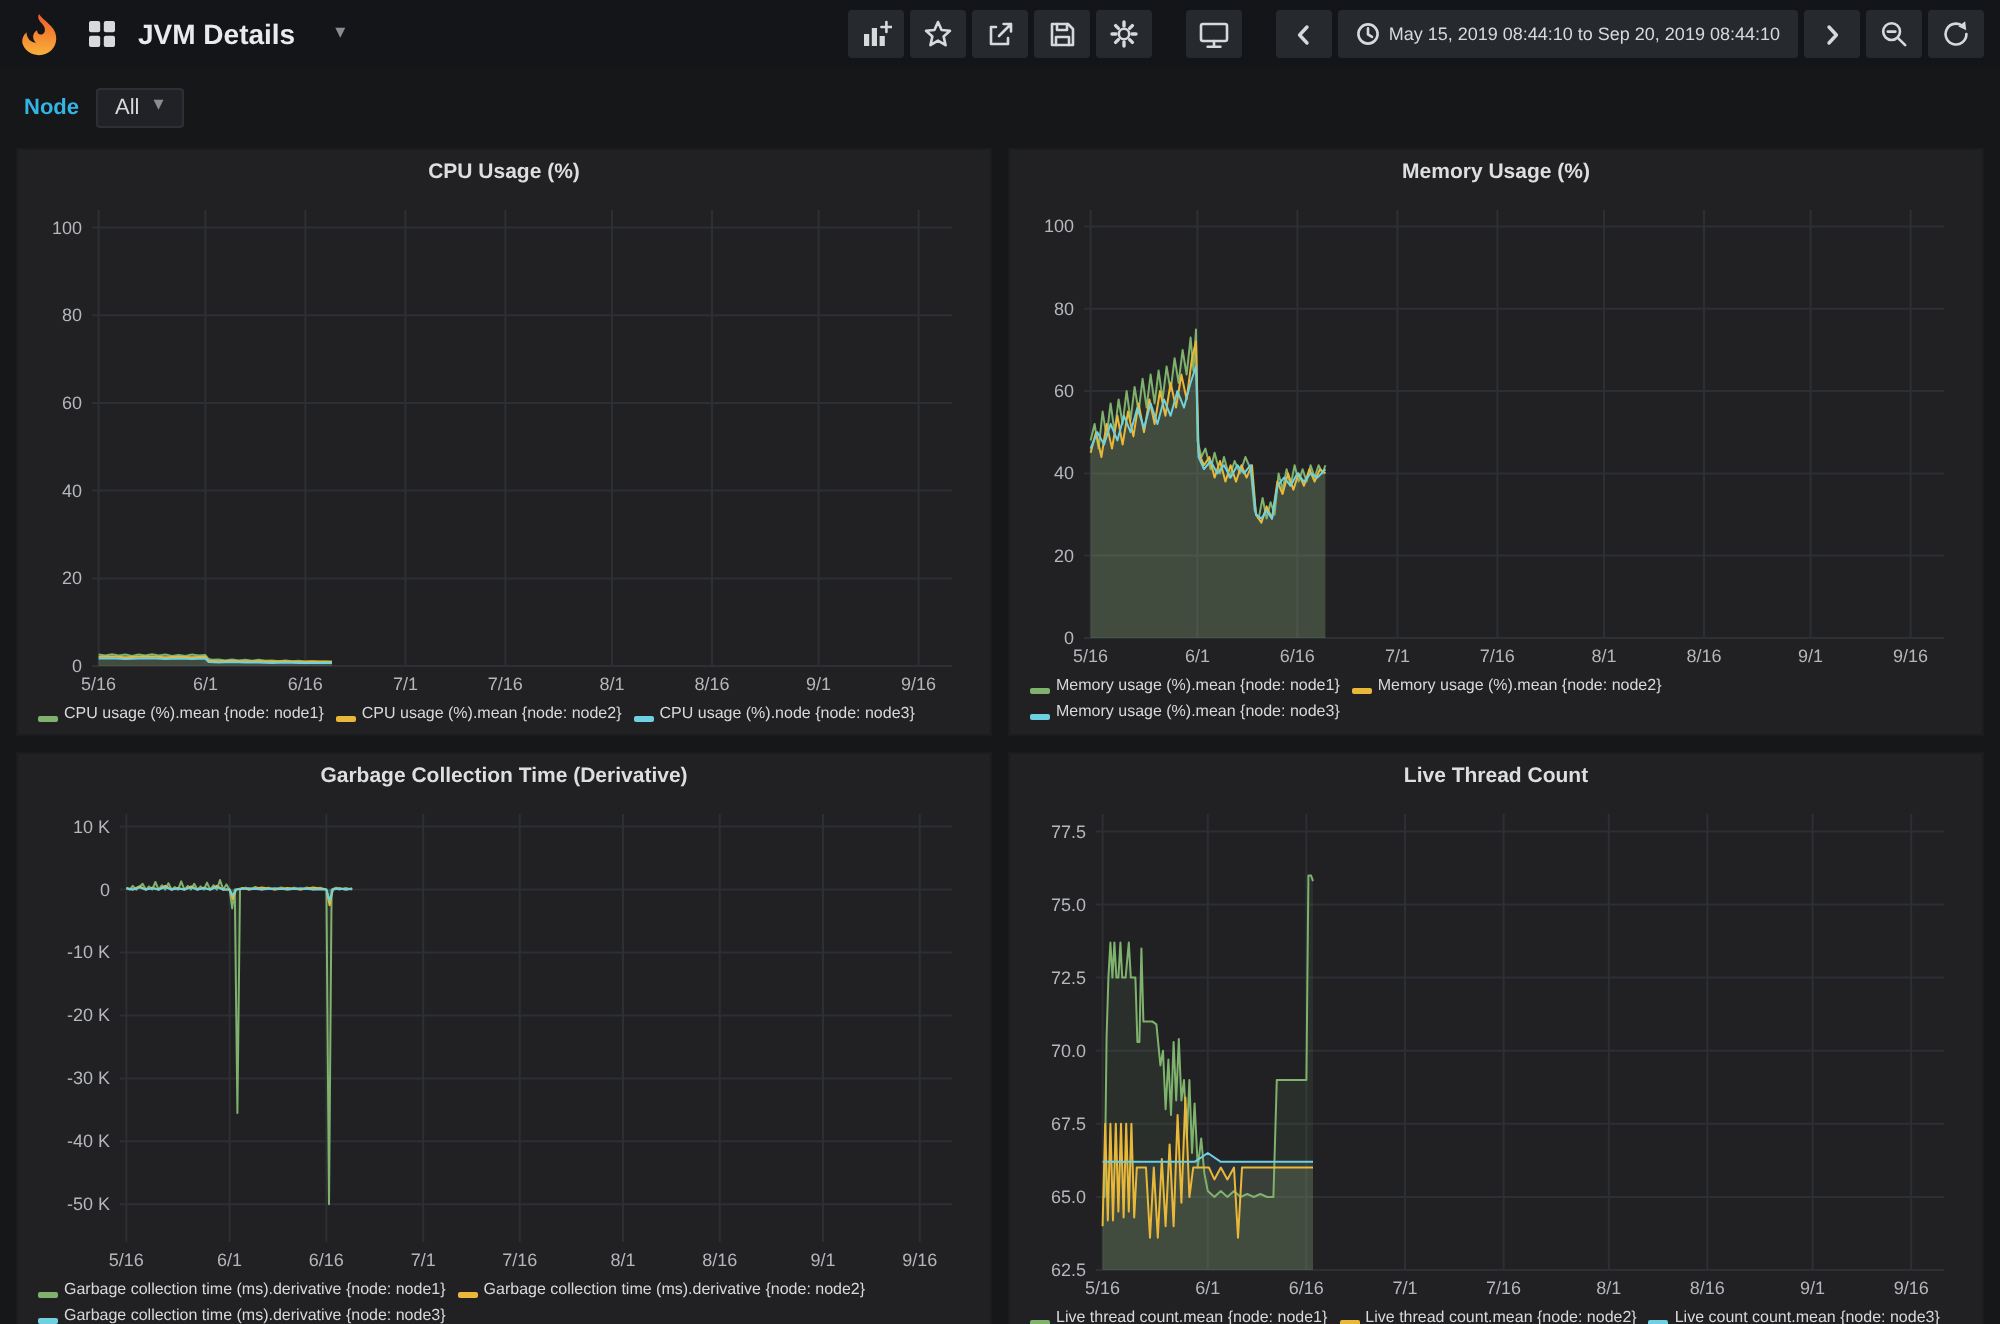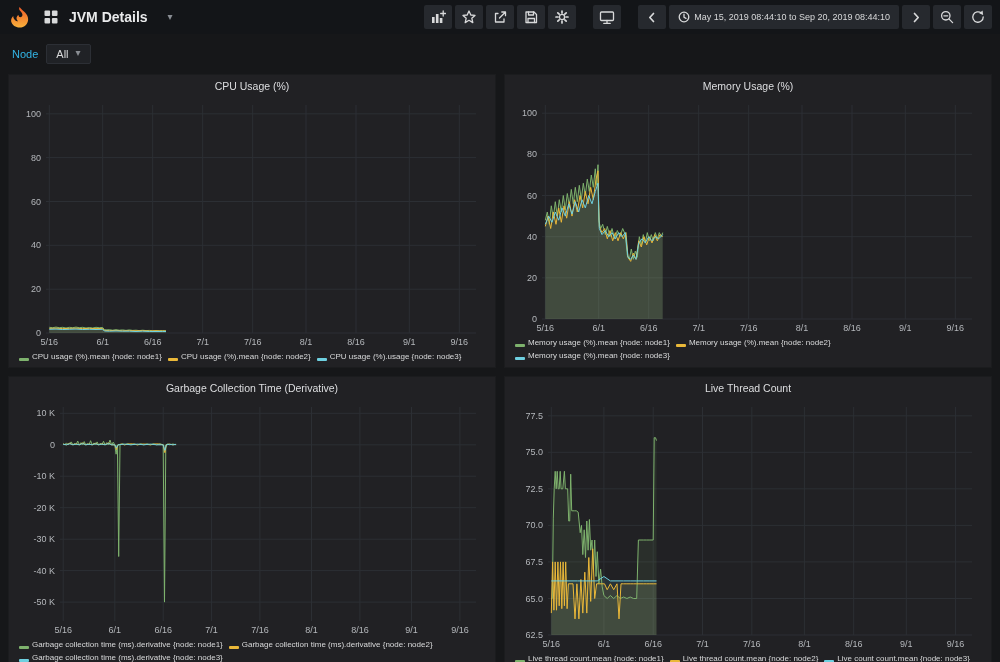--- a/index.html
+++ b/index.html
@@ -11,27 +11,27 @@
   .title-btn{display:flex;align-items:center;gap:20px;margin-left:6px;cursor:pointer}
   .dash-title{color:#e9eaeb;font-size:14px;font-weight:700}
   .caret{color:#898d93;font-size:10px;line-height:1}
   .nav-right{margin-left:auto;display:flex;align-items:center}
   .nav-btn{min-width:28px;height:24px;background:#26292e;border-radius:2px;display:flex;
     align-items:center;justify-content:center;margin-left:3px;cursor:pointer}
   .nav-gap{width:14px}
   .time-btn{height:24px;background:#26292e;border-radius:2px;display:flex;align-items:center;
     gap:4px;padding:0 9px;margin-left:3px;cursor:pointer;font-size:9px;color:#d8d9da;white-space:nowrap}
   .submenu{height:40px;display:flex;align-items:center;padding:0 12px;gap:8px}
-  .var-label{color:#33b5e5;font-size:11px;font-weight:400}
+  .var-label{color:#33b5e5;font-size:11px;font-weight:700}
   .var-value{background:#202226;border:1px solid #2c2f35;border-radius:2px;color:#d8d9da;
     font-size:11px;padding:3px 9px;display:flex;align-items:flex-start;gap:7px;cursor:pointer}
   .dash{display:grid;grid-template-columns:1fr 1fr;grid-template-rows:294px 294px;gap:8px;padding:0 8px 8px}
   .panel{background:#212124;border:1px solid #1b1c1e;overflow:hidden}
   .panel-title{height:22px;line-height:22px;text-align:center;color:#dddee0;
-    font-size:10.5px;font-weight:400;cursor:pointer}
+    font-size:10.5px;font-weight:700;cursor:pointer}
   svg.plot{display:block;margin:0 auto}
   svg text{font-family:"Liberation Sans",sans-serif}
   .legend{padding:1px 10px;font-size:8px;color:#d8d9da}
   .legend-row{display:flex;align-items:center;height:13px;white-space:nowrap}
   .legend-item{display:flex;align-items:flex-end;margin-right:6px;cursor:pointer}
   .legend-swatch{width:10px;height:3px;border-radius:1px;margin-right:3px;flex:none}
   .icon{stroke:#d8d9da;fill:none;stroke-width:1.3;stroke-linecap:round;stroke-linejoin:round}
   .icon-fill{fill:#d8d9da;stroke:none}
 </style>
 </head>
@@ -186,21 +186,21 @@
           <span class="legend-item">
             <span class="legend-swatch" style="background: rgb(126, 178, 109);"></span>
             <span>CPU usage (%).mean {node: node1}</span>
           </span>
           <span class="legend-item">
             <span class="legend-swatch" style="background: rgb(234, 184, 57);"></span>
             <span>CPU usage (%).mean {node: node2}</span>
           </span>
           <span class="legend-item">
             <span class="legend-swatch" style="background: rgb(110, 208, 224);"></span>
-            <span>CPU usage (%).usage {node: node3}</span>
+            <span>CPU usage (%).node {node: node3}</span>
           </span>
         </div>
       </div>
   </div>
   <div class="panel">
     <div class="panel-title">Memory Usage (%)</div>
     <svg class="plot" width="472" height="238" viewBox="0 0 472 238">
         <line x1="30" y1="222.0" x2="460" y2="222.0" stroke="#2c2f34"></line>
         <text x="25" y="225.0" text-anchor="end" font-size="9" fill="#b4b7bb">0</text>
         <line x1="30" y1="180.8" x2="460" y2="180.8" stroke="#2c2f34"></line>

